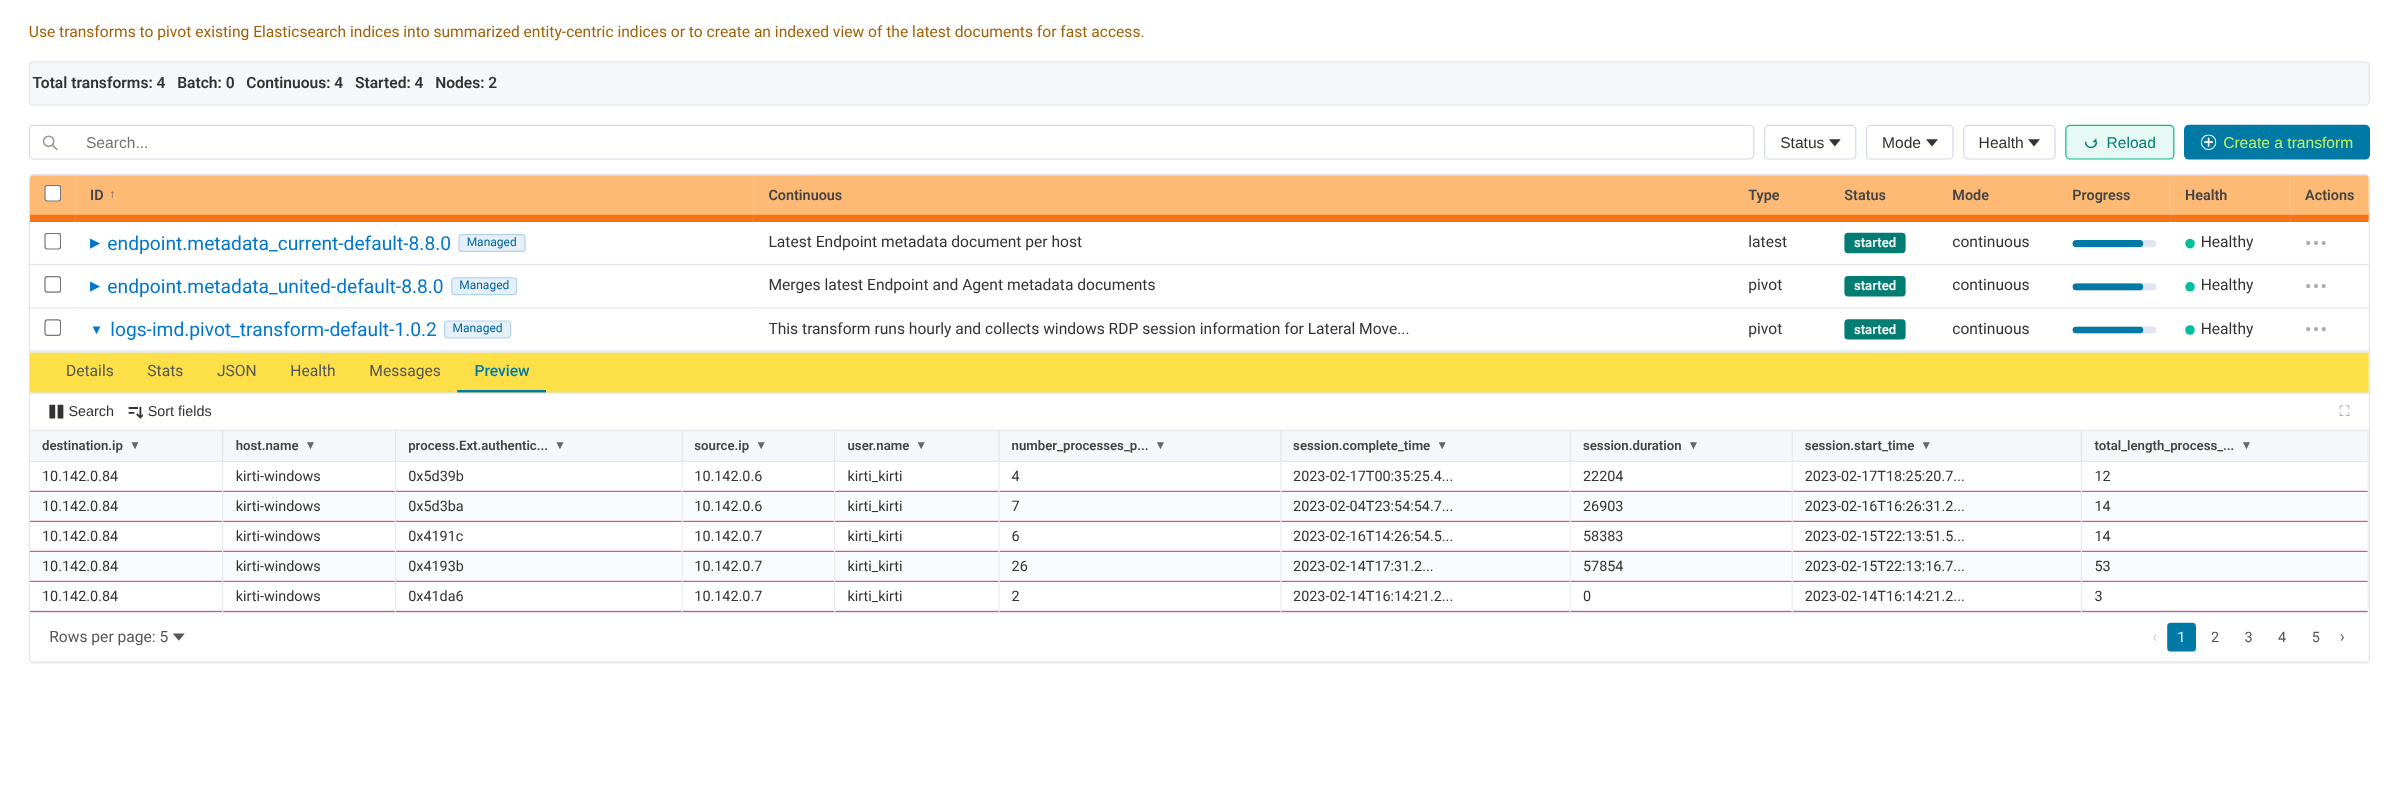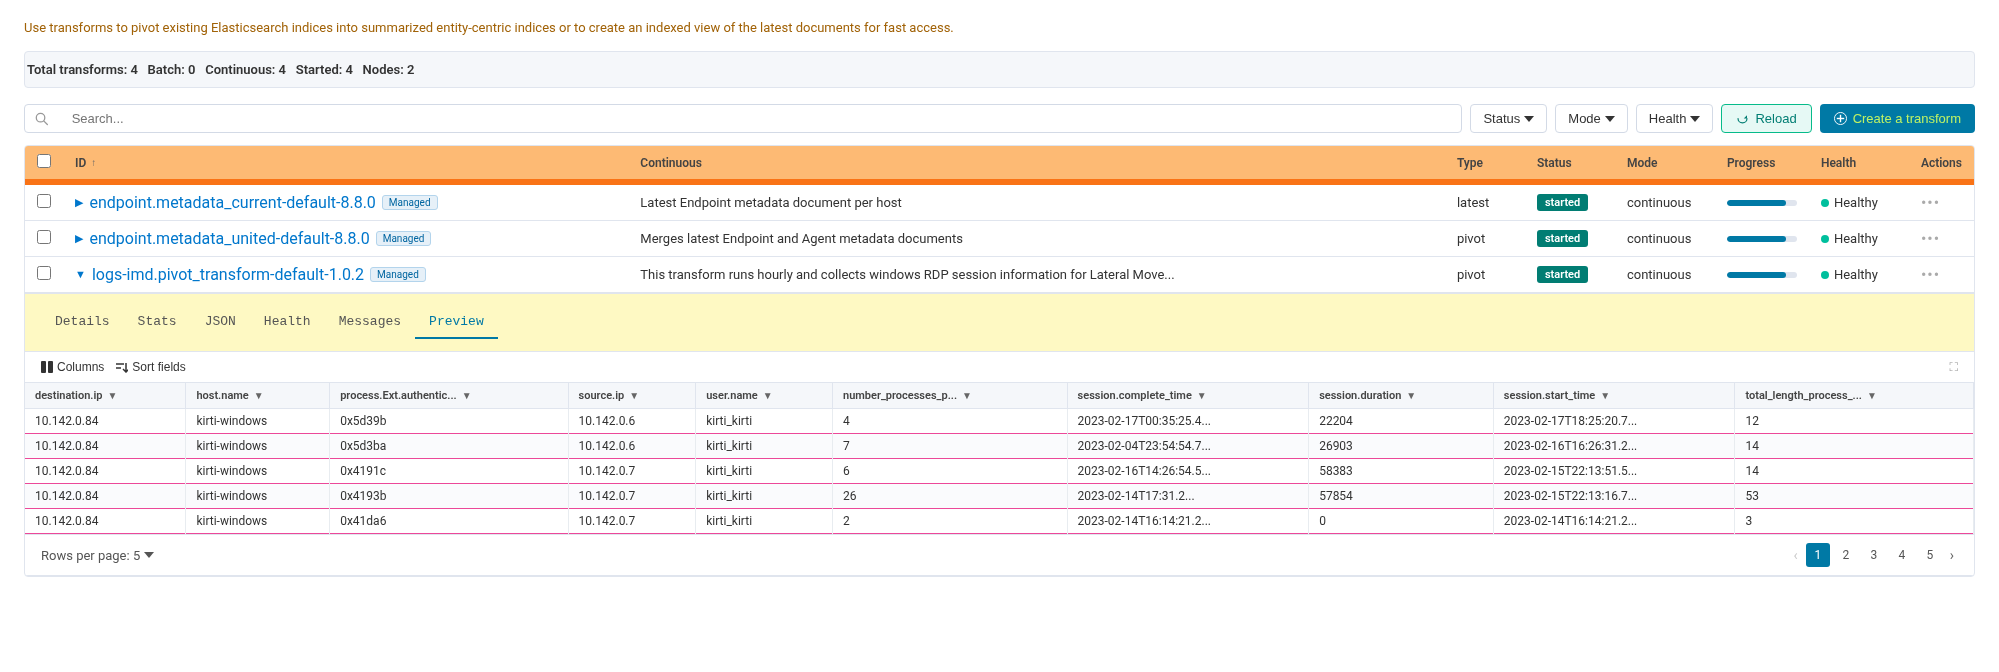--- a/index.html
+++ b/index.html
@@ -52,21 +52,21 @@
     .progress-bar-fill { height: 100%; background: #0079a5; border-radius: 3px; }
 
     .health-indicator { display: flex; align-items: center; gap: 5px; }
     .health-dot { width: 8px; height: 8px; border-radius: 50%; background: #00bf9d; }
 
     .actions-icon { color: #aaa; cursor: pointer; font-size: 16px; letter-spacing: 1px; }
 
     .sort-icon { font-size: 10px; color: #666; margin-left: 2px; }
 
     .expanded-panel { border-top: 1px solid #e0e5ee; }
-    .tabs-bar { display: flex; gap: 0; border-bottom: 1px solid #e0e5ee; padding: 12px 16px; background: #fef9c3; font-family: Liberation Mono, monospace; }
+    .tabs-bar { display: flex; gap: 0; border-bottom: 1px solid #e0e5ee; padding: 0 16px; background: #fde047; }
     .tab-item { padding: 8px 14px; font-size: 13px; color: #555; cursor: pointer; border-bottom: 2px solid transparent; }
     .tab-item.active { color: #0079a5; border-bottom: 2px solid #0079a5; font-weight: 500; }
 
     .preview-toolbar { display: flex; align-items: center; gap: 12px; padding: 8px 16px; border-bottom: 1px solid #e0e5ee; background: #fff; }
     .preview-btn { display: flex; align-items: center; gap: 4px; font-size: 12px; color: #333; cursor: pointer; border: none; background: none; }
 
     .preview-table { width: 100%; border-collapse: collapse; }
     .preview-table thead tr { background: #f5f7fa; border-bottom: 1px solid #e0e5ee; }
     .preview-table thead th { padding: 6px 10px; text-align: left; font-size: 11px; font-weight: 600; color: #444; white-space: nowrap; border-right: 1px solid #e0e5ee; }
     .preview-table tbody tr { border-bottom: 1px solid #ec4899; }
@@ -261,21 +261,21 @@
                 <div class="tab-item">Messages</div>
                 <div class="tab-item active">Preview</div>
               </div>
 
               <div class="preview-toolbar">
                 <button class="preview-btn">
                   <svg width="12" height="12" viewBox="0 0 12 12" fill="currentColor">
                       <rect x="0" y="0" width="5" height="12" rx="1"></rect>
                       <rect x="7" y="0" width="5" height="12" rx="1"></rect>
                     </svg>
-                  <span>Columns</span>
+                  <span>Search</span>
                 </button>
                 <button class="preview-btn">
                   <svg width="12" height="12" viewBox="0 0 12 12" fill="currentColor">
                       <line x1="0" y1="3" x2="8" y2="3" stroke="currentColor" stroke-width="1.5"></line>
                       <line x1="0" y1="7" x2="5" y2="7" stroke="currentColor" stroke-width="1.5"></line>
                       <path d="M10 2v8M7 8l3 3 3-3" stroke="currentColor" stroke-width="1.5" fill="none"></path>
                     </svg>
                   <span>Sort fields</span>
                 </button>
                 <span class="fullscreen-icon">⛶</span>

